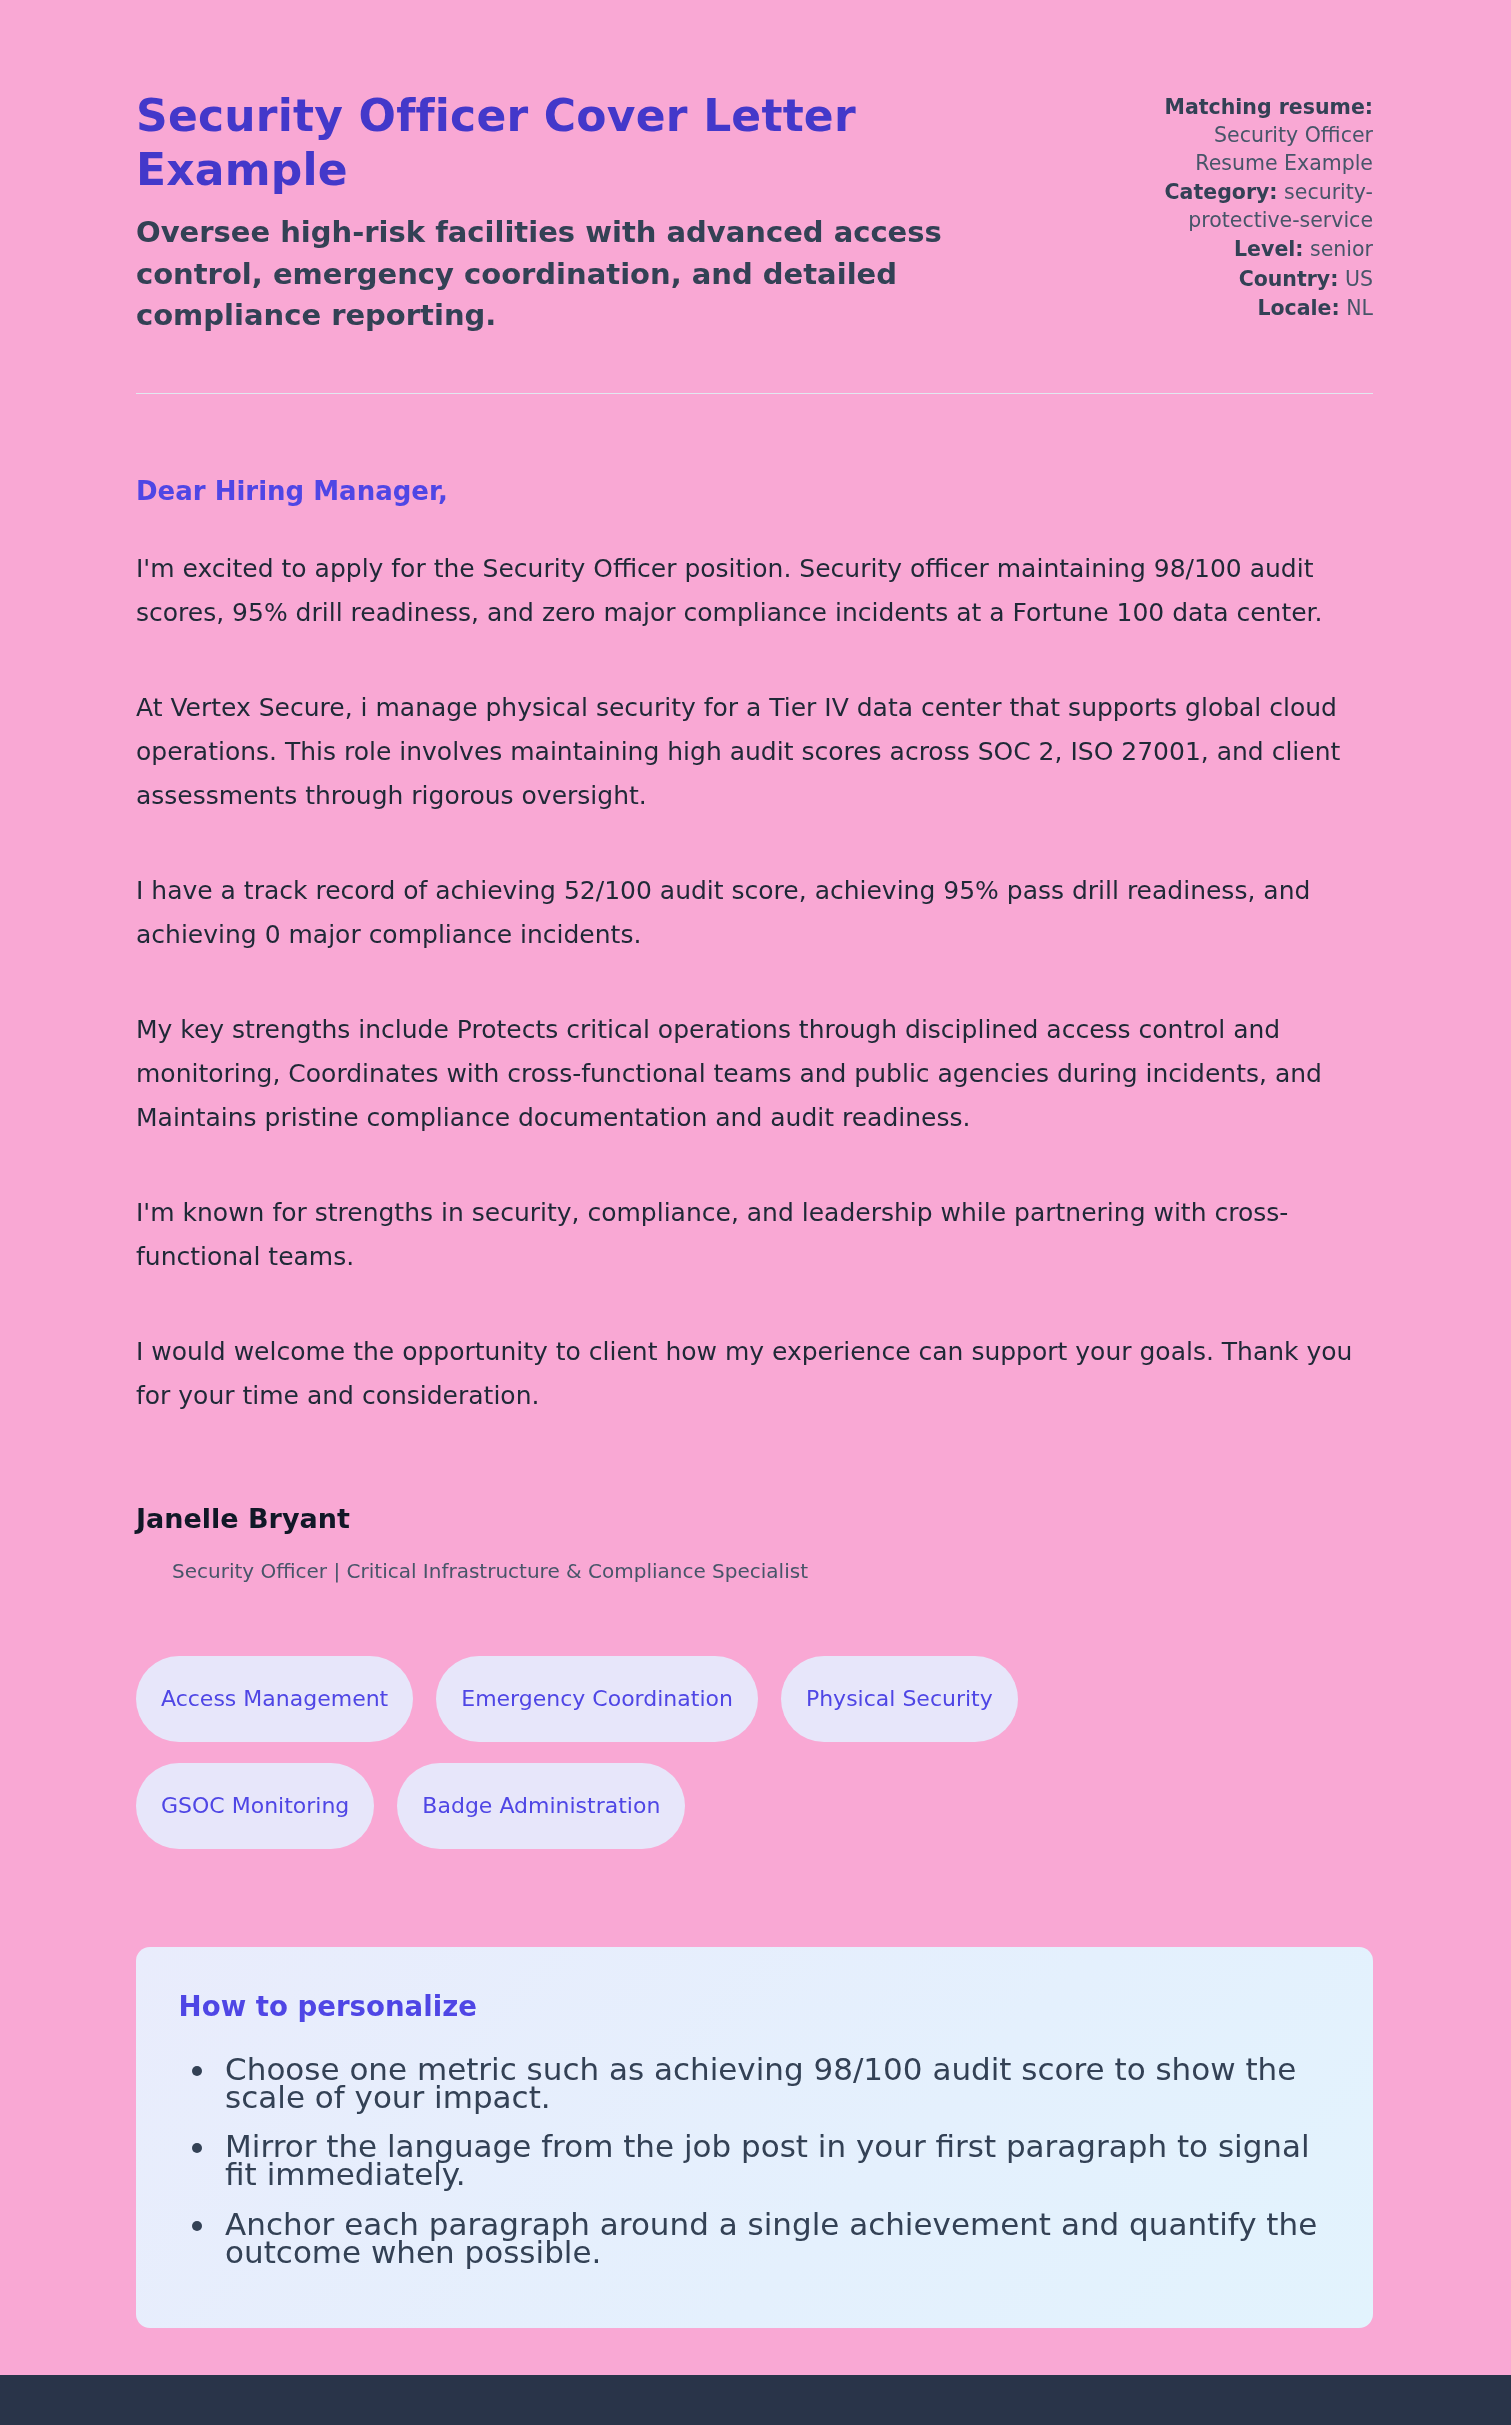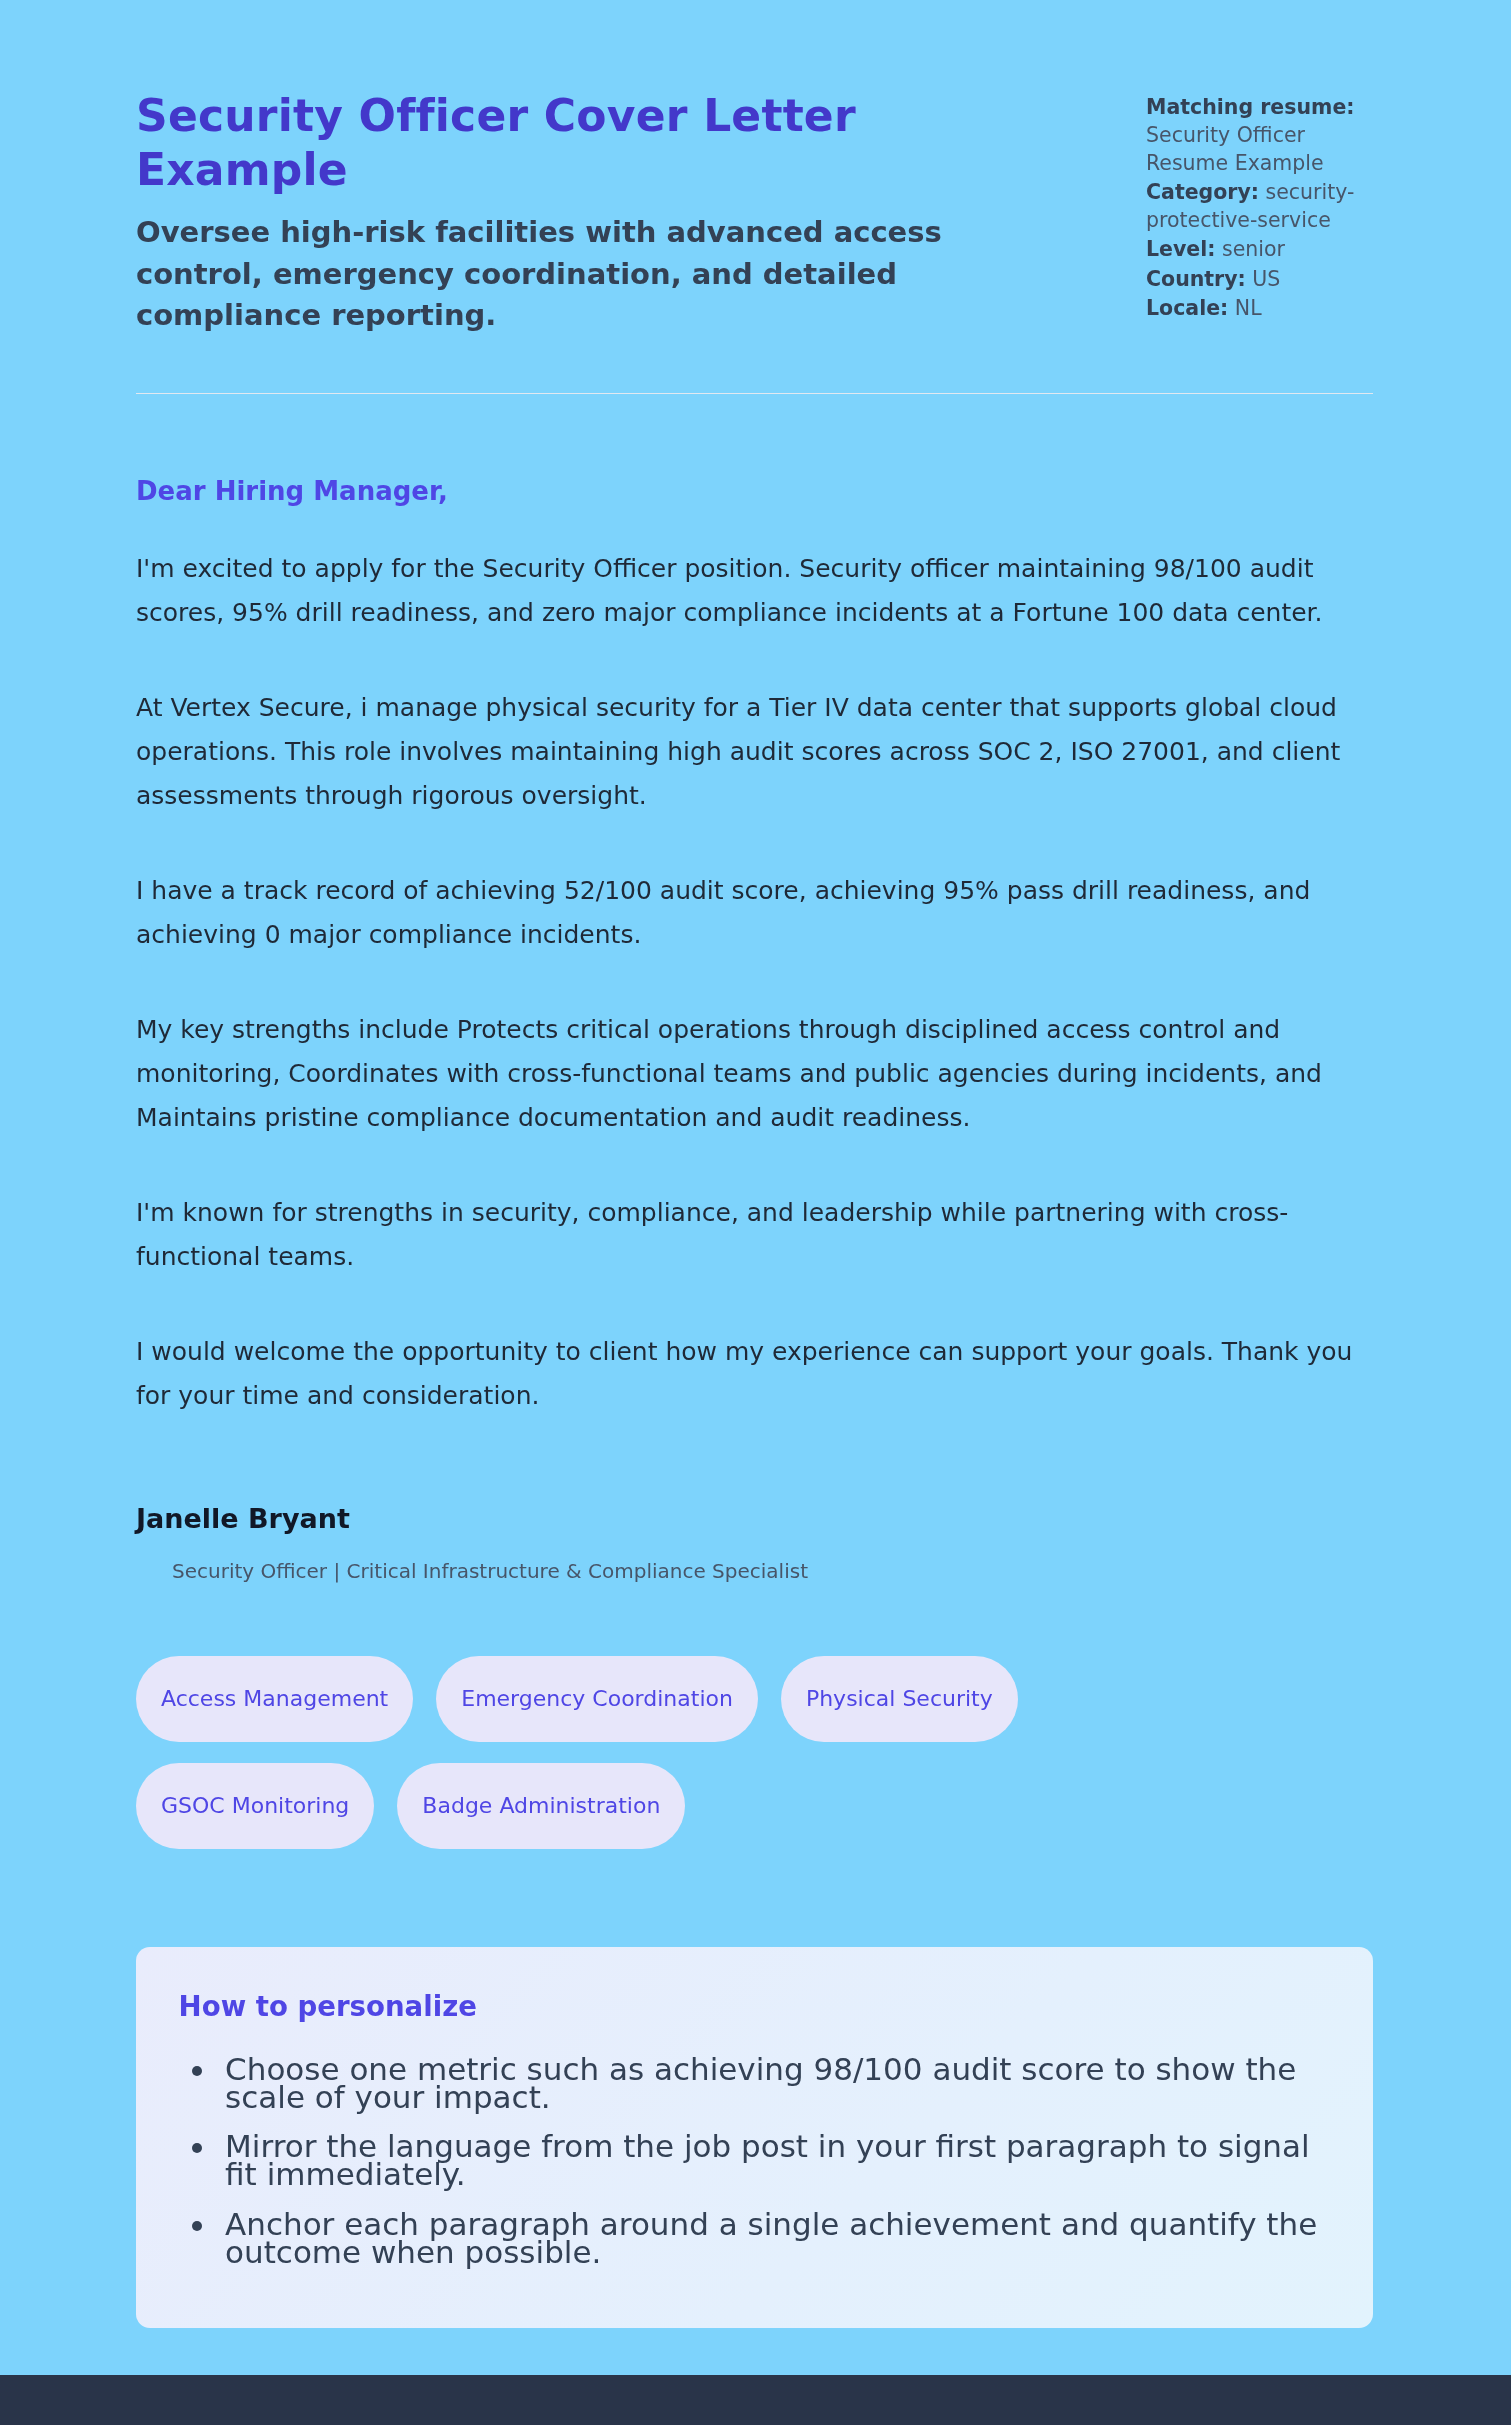--- a/index.html
+++ b/index.html
@@ -7,21 +7,21 @@
   body {
     font-family: "DejaVu Sans", "Liberation Sans", sans-serif;
     background: #ffffff;
     color: #1f2937;
   }
   .page {
     position: relative;
     width: 1512px;
     height: 2426px;
     overflow: hidden;
-    background: #7dd3fc;
+    background: #f9a8d4;
   }
   .content {
     padding: 89px 139px 0 136px;
   }
   
   .header {
     display: flex;
     justify-content: space-between;
     align-items: flex-start;
   }
@@ -38,20 +38,21 @@
     margin-top: 16px;
     color: #334155;
     font-size: 29px;
     line-height: 1.42;
     font-weight: 700;
     max-width: 880px;
   }
   .meta {
     width: 227px;
     flex-shrink: 0;
+    text-align: right;
     font-size: 20.5px;
     line-height: 1.35;
     color: #475569;
     padding-top: 5.3px;
   }
   .meta-row { margin-bottom: 1.8px; }
   .meta-label { font-weight: 700; color: #334155; }
   
   .divider {
     border: none;

